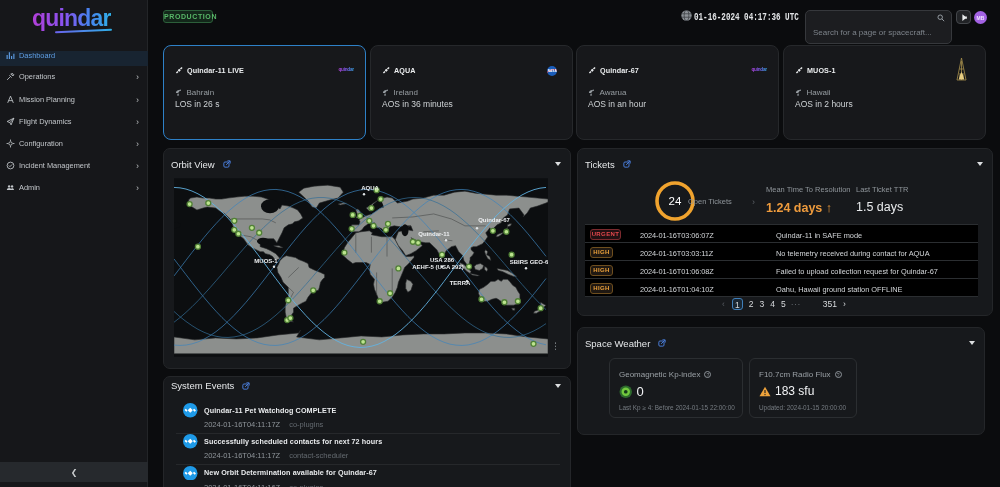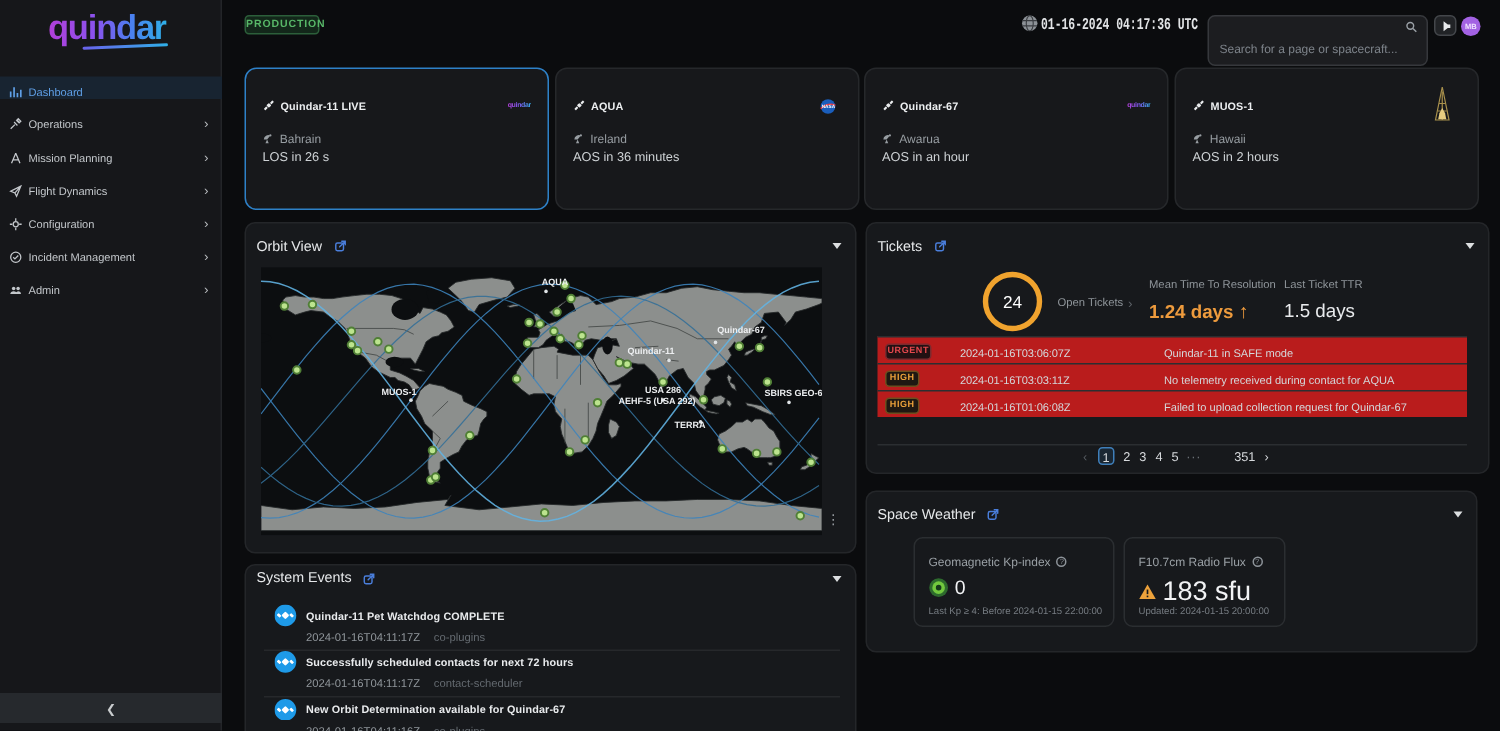--- a/index.html
+++ b/index.html
@@ -1,20 +1,20 @@
 <!DOCTYPE html>
 <html><head><meta charset="utf-8">
 <style>
 *{margin:0;padding:0;box-sizing:border-box}
 html,body{width:1000px;height:487px;overflow:hidden;background:#0b0c0e;font-family:"Liberation Sans",sans-serif}
 .abs{position:absolute}
 #sidebar{position:absolute;left:0;top:0;width:148px;height:487px;background:#16171a;border-right:1px solid #232528}
 #logo{position:absolute;left:32px;top:5px;font-size:23px;font-weight:bold;letter-spacing:-0.8px;background:linear-gradient(90deg,#b23fd8 0%,#8a52ee 40%,#4b7ff0 70%,#2fb0e8 100%);-webkit-background-clip:text;background-clip:text;color:transparent}
 #logou{position:absolute;left:55px;top:30px;width:57px;height:2px;border-radius:2px;background:linear-gradient(90deg,#6a62ec,#2fb0e8);transform:rotate(-2.5deg)}
-.nav{position:absolute;left:0;width:148px;height:15px;display:flex;align-items:flex-end;color:#c3c7cb;font-size:7.4px;letter-spacing:0px}
+.nav{position:absolute;left:0;width:148px;height:15px;display:flex;align-items:flex-start;color:#c3c7cb;font-size:7.4px;letter-spacing:0px}
 .nav .ic{width:9px;height:9px;margin-left:6px;margin-right:4px;flex:0 0 auto}
 .nav .chev{position:absolute;right:9px;color:#b9bcbf;font-size:9px}
 .nav.active{background:#182431;color:#5f9fe6}
 #collapse{position:absolute;left:0;top:462px;width:148px;height:20px;background:#26292d;color:#c9ccce;display:flex;align-items:center;justify-content:center;font-size:8px}
 #prod{position:absolute;left:163px;top:10px;width:50px;height:12.5px;line-height:11.5px;text-align:center;border:1px solid #2c5f3a;border-radius:3px;background:#13271a;color:#58b768;font-size:7px;font-weight:bold;letter-spacing:0.6px}
 #globe{position:absolute;left:681px;top:10px;width:11px;height:11px}
 #clock{position:absolute;left:694px;top:11px;color:#e2e4e6;font-size:11px;font-weight:bold;font-family:"Liberation Mono",monospace;transform:scaleX(0.69);transform-origin:0 0;white-space:nowrap}
 #search{position:absolute;left:805px;top:10px;width:147px;height:14px;background:#1c1d20;border:1px solid #36383c;border-radius:5px;color:#7d838a;font-size:8px;line-height:12px;padding:16px 7px}
 #sbtn{position:absolute;left:956px;top:10px;width:15px;height:14px;border:1px solid #44474b;border-radius:4px;background:#212326;display:flex;align-items:center;justify-content:center}
 #avatar{position:absolute;left:974px;top:11px;width:13px;height:13px;border-radius:50%;background:#a362e3;color:#f0e3ff;font-size:5px;font-weight:bold;display:flex;align-items:center;justify-content:center}
@@ -22,21 +22,21 @@
 .card.sel{border:1.5px solid #2e81c8}
 .ctitle{position:absolute;left:11px;top:20px;display:flex;align-items:center;color:#eceef0;font-size:7.2px;font-weight:bold;letter-spacing:0.1px}
 .ctitle svg{margin-right:3.5px}
 .clogo{position:absolute} .clogo svg{display:block}
 .cstation{position:absolute;left:11px;top:42px;display:flex;align-items:center;color:#979da2;font-size:8px}
 .cstation svg{margin-right:4.5px}
 .caos{position:absolute;left:11px;top:53px;color:#ced2d5;font-size:8.5px}
 .panel{position:absolute;background:#17191c;border:1px solid #242629;border-radius:7px}
 .ptitle{position:absolute;left:7px;top:9.5px;color:#e6e8ea;font-size:9.5px;display:flex;align-items:center;white-space:nowrap}
 .caret{position:absolute;right:9px;top:13px;width:0;height:0;border-left:3.5px solid transparent;border-right:3.5px solid transparent;border-top:4.5px solid #dcdee0}
-.trow{position:absolute;left:7px;width:393px;height:18px;background:#b91c1c;border-top:1px solid #2b2e31}
+.trow{position:absolute;left:7px;width:393px;height:18px;background:#000000;border-top:1px solid #2b2e31}
 .chip{position:absolute;left:5px;top:3.5px;border-radius:3px;font-size:6px;font-weight:bold;letter-spacing:0.4px;text-align:center;line-height:9px}
 .chip.urgent{color:#e5484d;border:1px solid #7c2a2e;background:#221113;width:31px;height:11px}
 .chip.high{color:#eda23b;border:1px solid #6e4e1e;background:#1f1812;width:23px;height:11px}
 .tdate{position:absolute;left:55px;top:5.5px;color:#d4d7da;font-size:7.4px;letter-spacing:-0.1px}
 .tdesc{position:absolute;left:191px;top:5.5px;color:#d4d7da;font-size:7.4px;white-space:nowrap}
 .glabel{position:absolute;color:#8f959a;font-size:7.5px;white-space:nowrap}
 .pbox{display:inline-block;border:1px solid #3f7fba;background:#1a2733;border-radius:3px;color:#d7dadd;font-size:8.5px;width:11px;height:12px;text-align:center;line-height:12px}
 .pn{color:#d7dadd}
 .swcard{position:absolute;background:#17191c;border:1px solid #2b2e31;border-radius:6px}
 .swlabel{position:absolute;left:9px;top:11px;color:#9aa0a5;font-size:8px;white-space:nowrap;display:flex;align-items:center}
@@ -390,40 +390,45 @@
         <g stroke="#4a7edb" stroke-width="1.7" fill="none">
           <rect x="1.5" y="3.5" width="9" height="9" rx="2"></rect>
           <path d="M6 8l5.5-5.5M8.5 1.5h4V5.5" stroke-linecap="round"></path>
         </g>
       </svg></div>
     <div class="caret"></div>
 <svg class="abs" style="left:76px;top:31px" width="42" height="42">
       <circle cx="21" cy="21" r="18" fill="none" stroke="#f0a32e" stroke-width="3.6"></circle>
       <text x="21" y="25" font-size="11.5" fill="#fff" text-anchor="middle" font-family="Liberation Sans">24</text>
     </svg>
-<div class="glabel" style="left:127px;top:48px">Open Tickets</div>
+<div class="glabel" style="left:110px;top:48px">Open Tickets</div>
 <div class="glabel" style="left:174px;top:48px;color:#5c6167;font-size:9px">›</div>
 <div class="glabel" style="left:188px;top:36px">Mean Time To Resolution</div>
 <div class="abs" style="left:188px;top:51px;color:#ee9b3d;font-size:12.5px;font-weight:bold">1.24 days <span style="font-size:13px;font-weight:bold">↑</span></div>
 <div class="glabel" style="left:278px;top:36px">Last Ticket TTR</div>
 <div class="abs" style="left:278px;top:51px;color:#e9ebed;font-size:12.5px">1.5 days</div>
 <div class="trow" style="top:75px">
       <span class="chip urgent">URGENT</span>
       <span class="tdate">2024-01-16T03:06:07Z</span>
       <span class="tdesc">Quindar-11 in SAFE mode</span>
     </div>
     <div class="trow" style="top:93px">
       <span class="chip high">HIGH</span>
       <span class="tdate">2024-01-16T03:03:11Z</span>
       <span class="tdesc">No telemetry received during contact for AQUA</span>
     </div>
     <div class="trow" style="top:111px">
       <span class="chip high">HIGH</span>
       <span class="tdate">2024-01-16T01:06:08Z</span>
       <span class="tdesc">Failed to upload collection request for Quindar-67</span>
+    </div>
+    <div class="trow" style="top:129px">
+      <span class="chip high">HIGH</span>
+      <span class="tdate">2024-01-16T01:04:10Z</span>
+      <span class="tdesc">Oahu, Hawaii ground station OFFLINE</span>
     </div>
 <div class="abs" style="left:7px;top:147px;width:393px;border-top:1px solid #2b2e31"></div>
 <div class="abs" style="left:144px;top:149px;font-size:8.5px;display:flex;align-items:center">
       <span style="color:#585d63;margin-right:7px">‹</span>
       <span class="pbox">1</span>
       <span class="pn" style="margin-left:6px">2</span>
       <span class="pn" style="margin-left:6px">3</span>
       <span class="pn" style="margin-left:6px">4</span>
       <span class="pn" style="margin-left:6px">5</span>
       <span style="color:#6e747a;margin-left:5px;letter-spacing:0.5px">···</span>
@@ -443,21 +448,21 @@
 <div class="swlabel">Geomagnetic Kp-index<span class="info">?</span></div>
 <div class="swbig"><svg width="13.5" height="13.5" viewBox="0 0 16 16" style="margin-right:4px">
           <circle cx="8" cy="8" r="7.4" fill="#2d6a2d"></circle>
           <circle cx="8" cy="8" r="5" fill="#72c93e"></circle>
           <circle cx="8" cy="8" r="2.2" fill="#16391b"></circle>
         </svg>0</div>
 <div class="swsmall">Last Kp ≥ 4: Before 2024-01-15 22:00:00</div>
     </div>
 <div class="swcard" style="left:171px;top:30px;width:108px;height:60px">
 <div class="swlabel">F10.7cm Radio Flux<span class="info">?</span></div>
-<div class="swbig" style="font-size:18px"><svg width="12" height="11" viewBox="0 0 16 15" style="margin-right:4px">
+<div class="swbig" style="font-size:12px"><svg width="12" height="11" viewBox="0 0 16 15" style="margin-right:4px">
           <path d="M8 1L15.5 14H.5z" fill="#eda23b"></path>
           <rect x="7.25" y="5.5" width="1.5" height="4.2" fill="#17191c"></rect>
           <rect x="7.25" y="11" width="1.5" height="1.5" fill="#17191c"></rect>
         </svg>183 sfu</div>
 <div class="swsmall">Updated: 2024-01-15 20:00:00</div>
     </div>
 </div>
 <div class="panel" style="left:163px;top:376px;width:408px;height:130px">
 <div class="ptitle" style="top:3px">System Events <svg width="8" height="8" viewBox="0 0 14 14" style="margin-left:8px">
         <g stroke="#4a7edb" stroke-width="1.7" fill="none">

